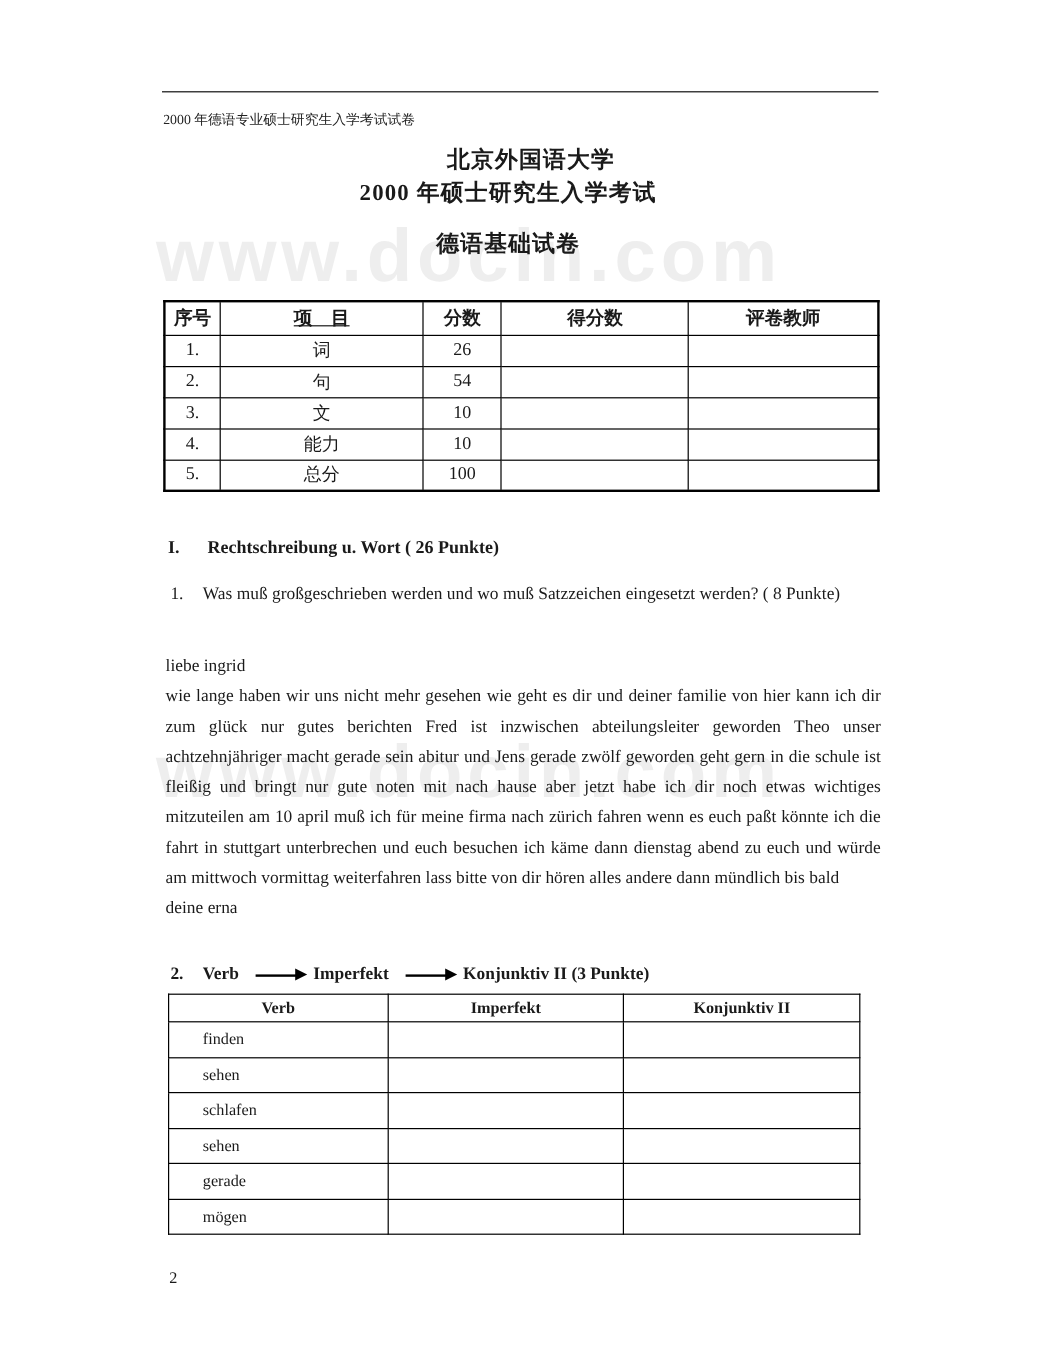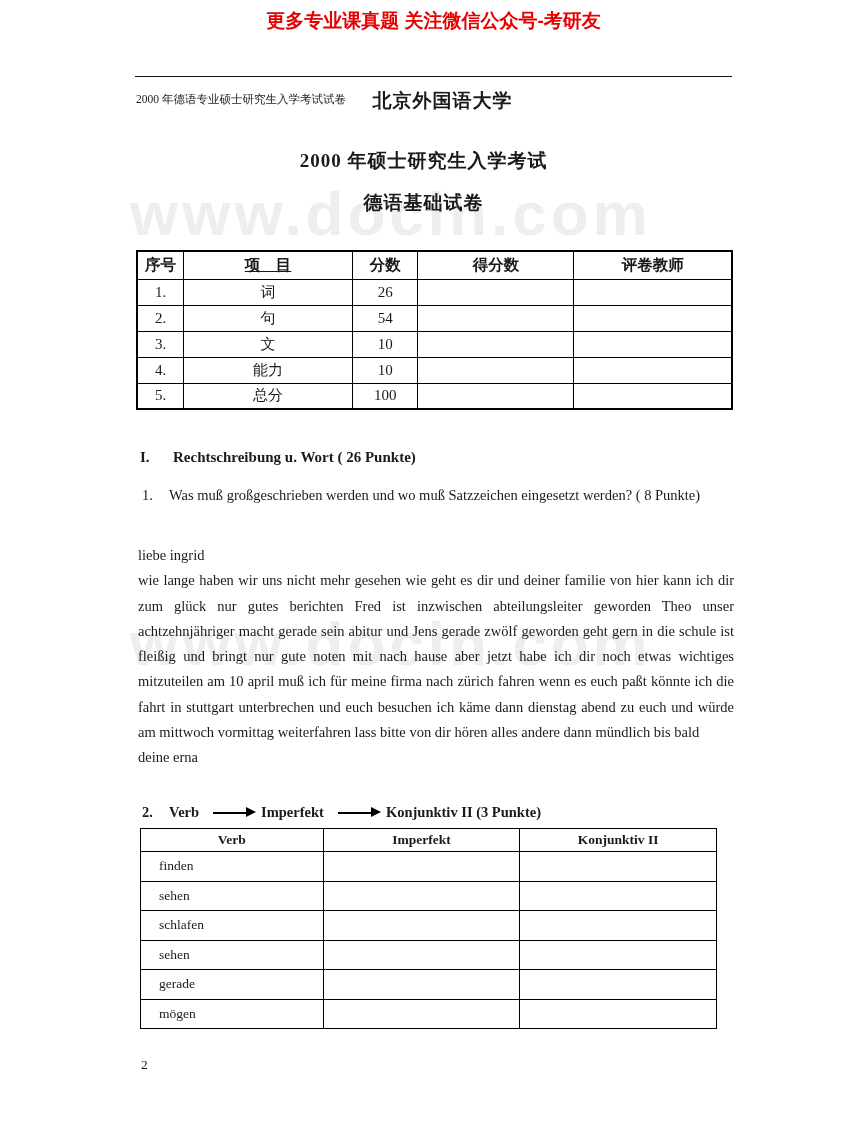--- a/index.html
+++ b/index.html
@@ -60,21 +60,21 @@
 
   
   .main-title {
     position: absolute;
     left: 0; right: 20px;
     text-align: center;
     font-size: 19px;
     font-weight: bold;
     letter-spacing: 1px;
   }
-  .t1 { top: 88px; margin-left: 38px; }
+  .t1 { top: 120px; margin-left: 38px; }
   .t2 { top: 148px; }
   .t3 { top: 190px; }
 
   
   .score-table {
     position: absolute;
     top: 250px; left: 136px;
     width: 597px;
     border-collapse: collapse;
     font-size: 15px;
@@ -158,41 +158,40 @@
     width: 577px;
     border-collapse: collapse;
     font-size: 13.5px;
   }
   .verb-table th, .verb-table td {
     border: 1px solid #000;
     vertical-align: middle;
     padding: 0 4px;
   }
   .verb-table th { height: 23px; text-align: center; font-weight: bold; }
-  .verb-table td { height: 29.5px; text-align: left; padding-left: 18px; }
+  .verb-table td { height: 29.5px; text-align: left; padding-left: 28px; }
   .vcol-verb { width: 183px; }
   .vcol-imp { width: 197px; }
   .vcol-konj { width: 197px; }
 
   
   .page-num {
     position: absolute;
     top: 1057px; left: 141px;
     font-size: 13.5px;
   }
 </style>
 </head>
 <body>
 
 <div class="page">
 
   <div class="watermark wm1">www.docin.com</div>
   <div class="watermark wm2">www.docin.com</div>
 
-  <div class="promo">更多专业课真题 关注微信公众号-考研友</div>
 
   <div class="doc-header">2000 年德语专业硕士研究生入学考试试卷</div>
   <div class="header-rule"></div>
 
   <div class="main-title t1">北京外国语大学</div>
   <div class="main-title t2">2000 年硕士研究生入学考试</div>
   <div class="main-title t3">德语基础试卷</div>
 
   <table class="score-table">
     <thead>

